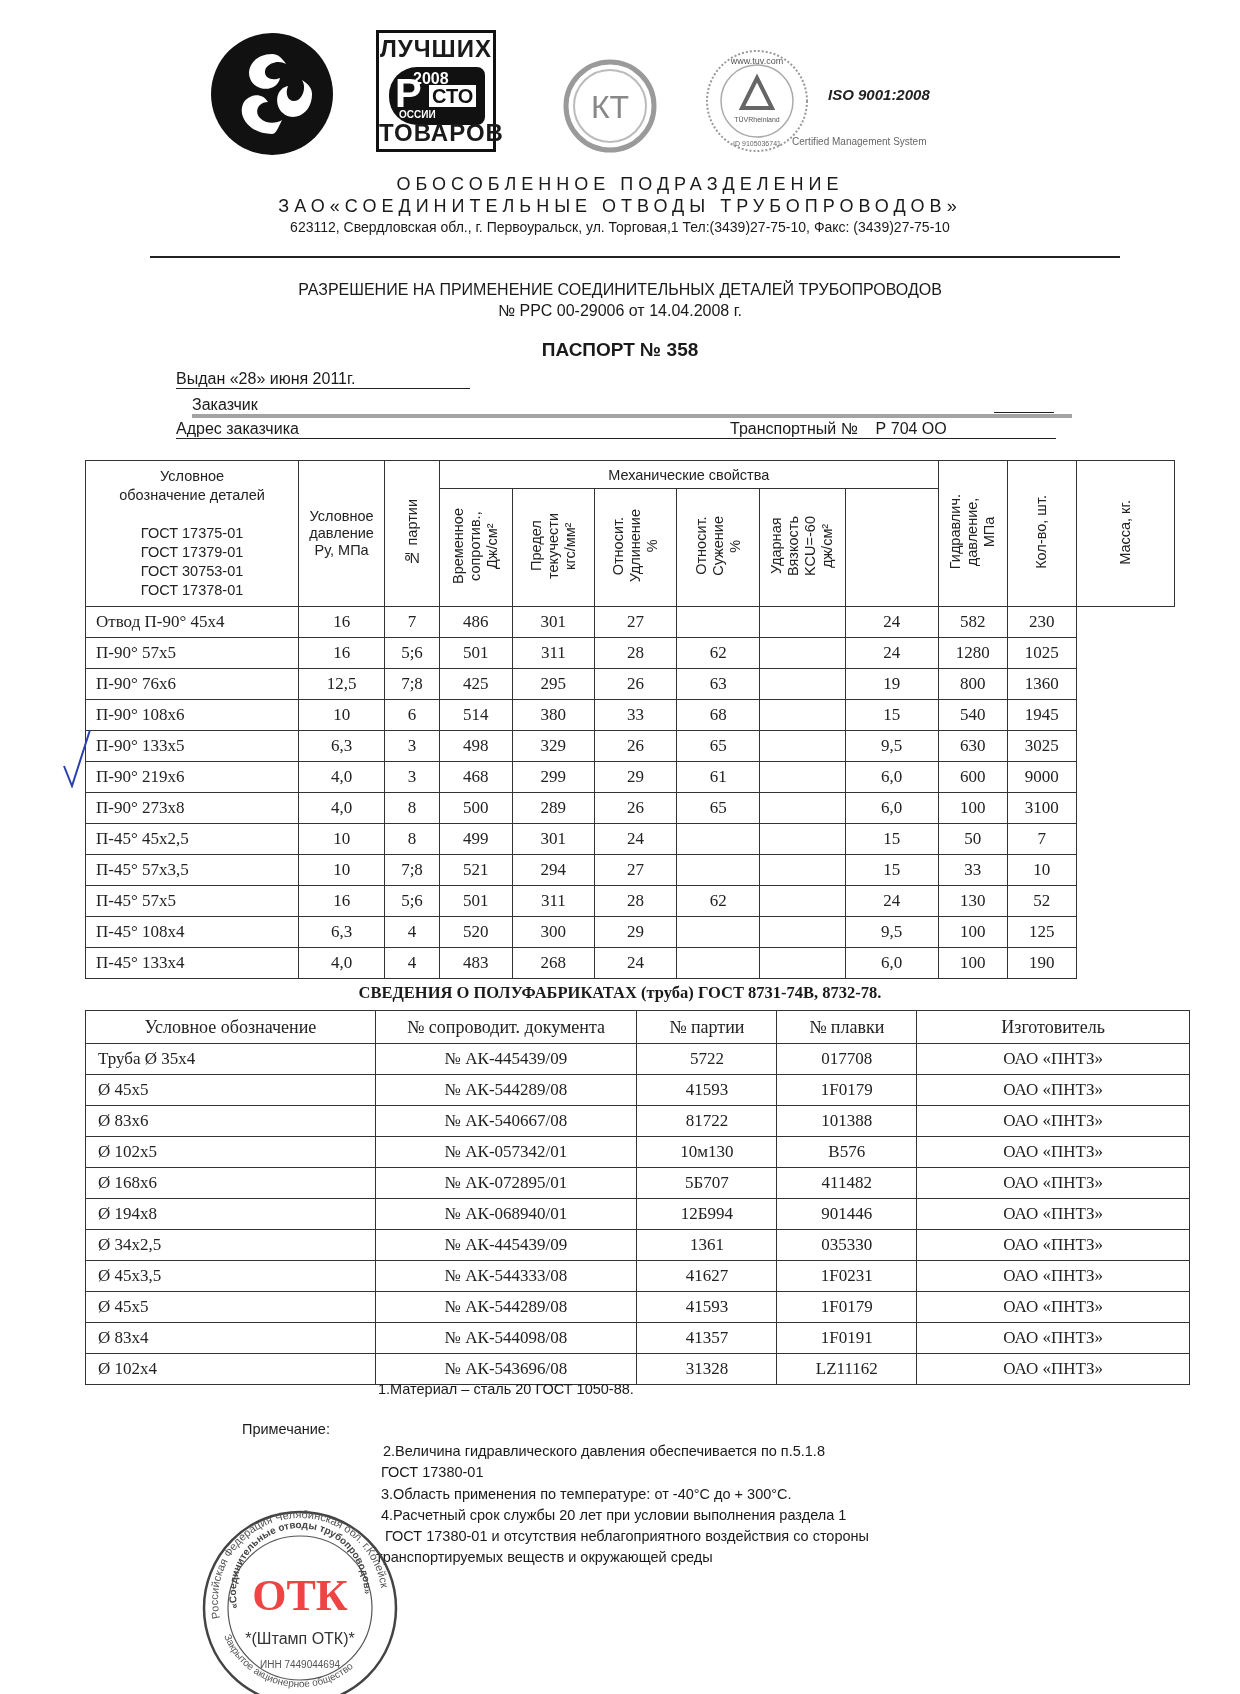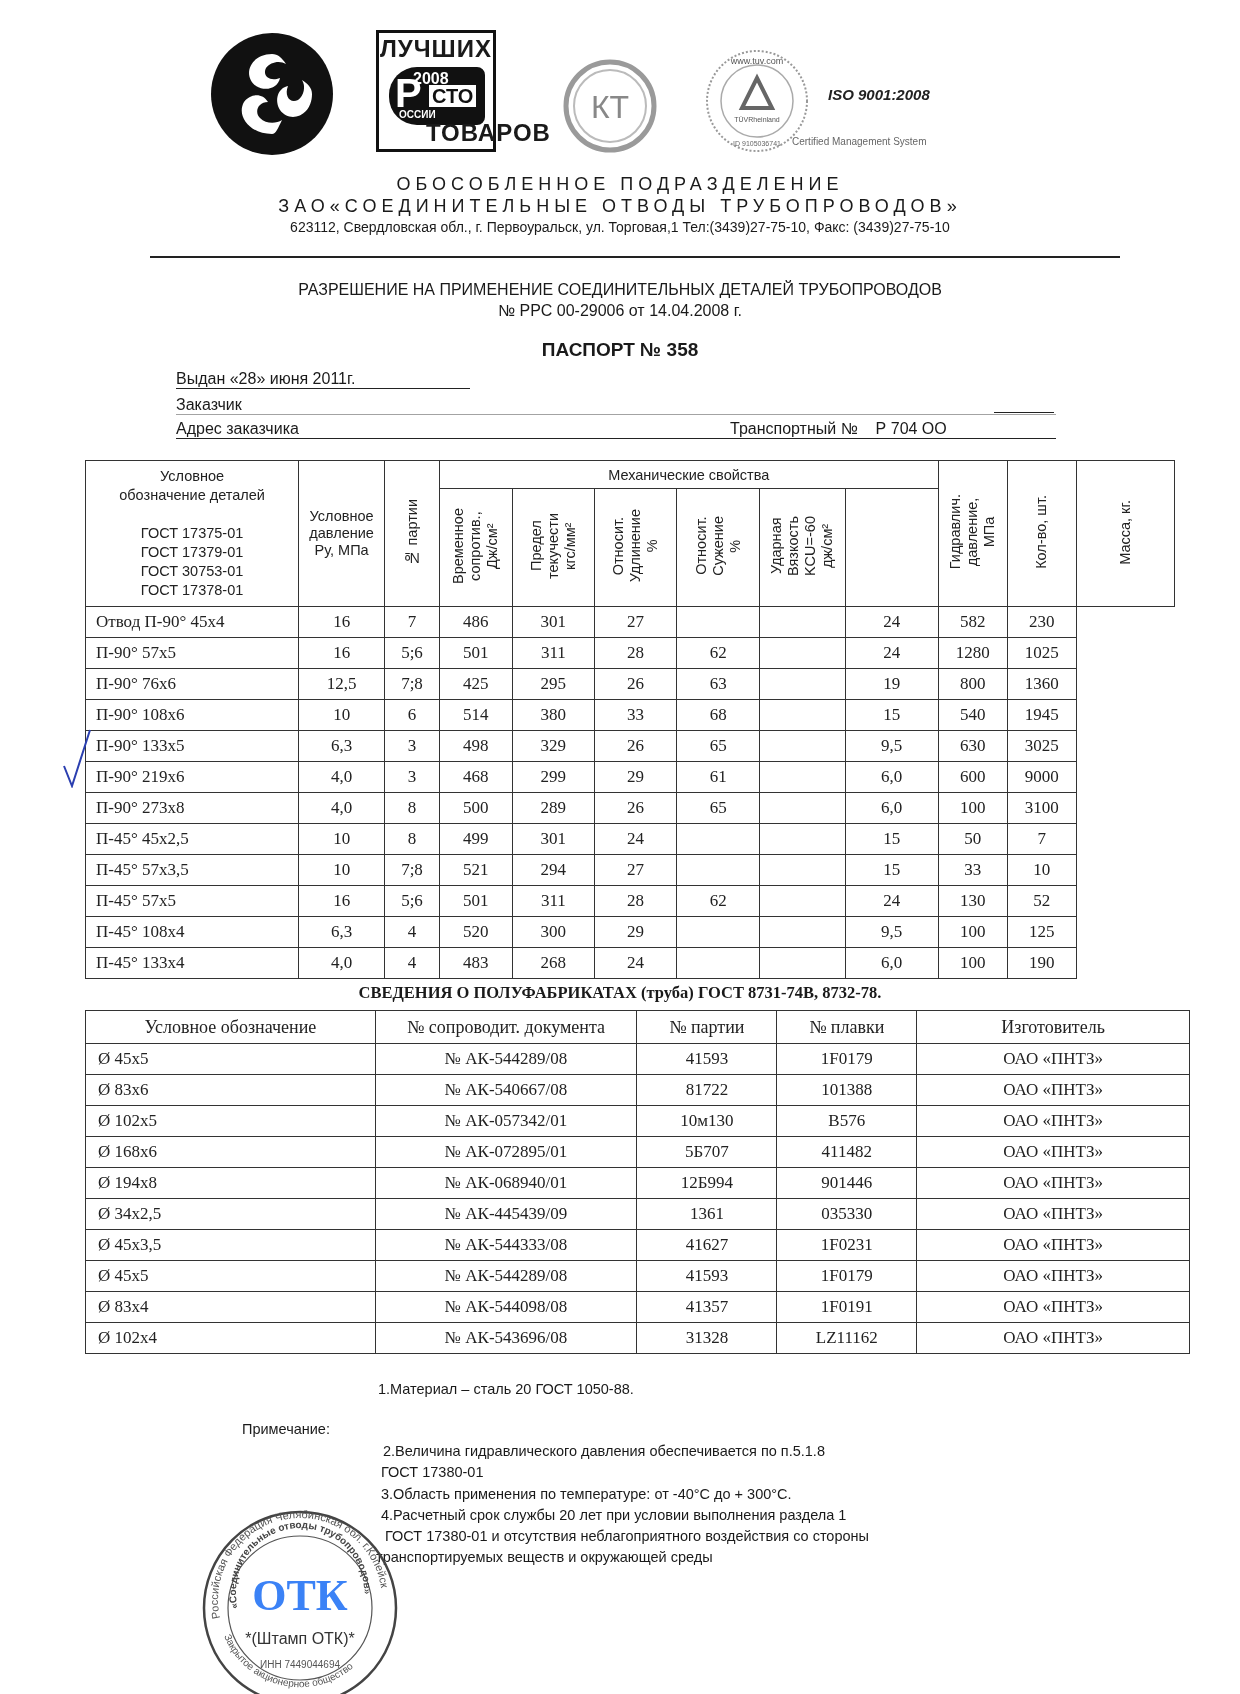--- a/index.html
+++ b/index.html
@@ -5,21 +5,21 @@
   html, body { margin: 0; padding: 0; background: #ffffff; }
   body { width: 1240px; height: 1694px; position: relative; overflow: hidden; color: #1a1a1a; }
   .sans { font-family: "Liberation Sans", "DejaVu Sans", sans-serif; }
   .serif { font-family: Liberation Serif, serif; }
 
   
   .logo-row { position: absolute; top: 28px; left: 210px; width: 760px; height: 130px; }
   .logo1 { position: absolute; left: 0; top: 4px; width: 124px; height: 124px; }
   .logo2 { position: absolute; left: 166px; top: 2px; width: 120px; height: 122px; border: 3px solid #111; box-sizing: border-box; background:#fff; }
   .logo2 .top { position:absolute; top:2px; left:0; right:0; text-align:center; font-size:24px; letter-spacing:1px; font-weight:bold; }
-  .logo2 .bot { position:absolute; bottom:2px; left:0; right:0; text-align:center; font-size:24px; letter-spacing:1px; font-weight:bold;margin-left:47px; }
+  .logo2 .bot { position:absolute; bottom:2px; left:0; right:0; text-align:center; font-size:24px; letter-spacing:1px; font-weight:bold; }
   .logo2 .mid { position:absolute; top:34px; left:10px; width:96px; height:58px; background:#111; border-radius:28px 8px 8px 28px; color:#fff; }
   .logo2 .mid .yr { position:absolute; top:3px; left:24px; font-size:16px; font-weight:bold; }
   .logo2 .mid .r { position:absolute; top:6px; left:6px; font-size:40px; font-weight:bold; line-height:40px; }
   .logo2 .mid .cto { position:absolute; top:18px; left:40px; background:#fff; color:#111; font-size:20px; font-weight:bold; padding:0 3px; line-height:22px; }
   .logo2 .mid .ross { position:absolute; top:42px; left:10px; font-size:10px; font-weight:bold; }
   .logo3 { position: absolute; left: 352px; top: 30px; width: 96px; height: 96px; }
   .logo4 { position: absolute; left: 494px; top: 20px; width: 106px; height: 106px; }
   .iso { position: absolute; left: 618px; top: 58px; font-size: 15px; font-weight: bold; font-style: italic; color: #222; }
   .cms { position: absolute; left: 582px; top: 108px; font-size: 10px; color: #666; }
 
@@ -28,21 +28,21 @@
   .company2 { position: absolute; top: 196px; left: 0; width: 1240px; text-align: center; font-size: 18px; letter-spacing: 5px; }
   .company3 { position: absolute; top: 219px; left: 0; width: 1240px; text-align: center; font-size: 14px; }
   .rule { position: absolute; top: 256px; left: 150px; width: 970px; height: 2px; background: #222; }
 
   .perm1 { position: absolute; top: 281px; left: 0; width: 1240px; text-align: center; font-size: 16px; }
   .perm2 { position: absolute; top: 302px; left: 0; width: 1240px; text-align: center; font-size: 16px; }
   .passport { position: absolute; top: 339px; left: 0; width: 1240px; text-align: center; font-size: 19px; font-weight: bold; }
 
   .field { position: absolute; font-size: 16px; }
   .issued { top: 370px; left: 176px; width: 294px; border-bottom: 1px solid #222; }
-  .customer { top: 396px; left: 176px; width: 880px; border-bottom: 1px solid #a3a3a3; }
+  .customer { top: 396px; left: 192px; width: 880px; border-bottom: 4px solid #a3a3a3; }
   .customer-line-right { position:absolute; top: 412px; left: 994px; width: 60px; height:1px; background:#222; }
   .address { top: 420px; left: 176px; width: 880px; border-bottom: 1px solid #222; }
   .transport { position: absolute; top: 420px; left: 730px; font-size: 16px; }
 
   
   table { border-collapse: collapse; position: absolute; }
   .t1 { top: 460px; left: 85px; width: 1090px; }
   .t1 td, .t1 th { border: 1.3px solid #333; padding: 0; text-align: center; }
   .t1 th { font-family: "Liberation Sans", "DejaVu Sans", sans-serif; font-weight: normal; font-size: 14.5px; color:#222; }
   .t1 td { font-family: "Liberation Serif", "DejaVu Serif", serif; font-size: 17px; height: 30px; color:#222; }
@@ -64,21 +64,21 @@
   .n2 { top: 1443px; left: 383px; }
   .n2b { top: 1464px; left: 381px; }
   .n3 { top: 1486px; left: 381px; }
   .n4 { top: 1507px; left: 381px; }
   .n4b { top: 1528px; left: 385px; }
   .n4c { top: 1549px; left: 376px; }
 
   .checkmark { position: absolute; left: 62px; top: 728px; width: 30px; height: 60px; }
 
   .stamp { position: absolute; left: 196px; top: 1508px; width: 208px; height: 190px; }
-  .stamp .otk { position:absolute; top: 62px; left: 0; width: 208px; text-align:center; font-size: 44px; font-weight: bold; color: #3b82f6; }
+  .stamp .otk { position:absolute; top: 62px; left: 0; width: 208px; text-align:center; font-size: 44px; font-weight: bold; color: #ef4444; }
   .stamp .sht { position:absolute; top: 122px; left: 0; width: 208px; text-align:center; font-size: 16px; color: #333; }
 </style>
 </head>
 <body>
 
 <div class="logo-row">
   <svg class="logo1" viewBox="0 0 124 124">
     <circle cx="62" cy="62" r="61" fill="#111"></circle>
     <path d="M62 22 C40 22 32 44 46 54 C56 60 68 56 70 46 C60 50 52 44 56 36 C60 30 70 28 76 32 C72 26 68 22 62 22Z" fill="#fff"></path>
     <path d="M102 62 C102 84 80 92 70 78 C64 68 68 56 78 54 C74 64 80 72 88 68 C94 64 96 54 92 48 C98 52 102 56 102 62Z" fill="#fff"></path>
@@ -356,20 +356,27 @@
     <tr>
       <th>Условное обозначение</th>
       <th>№ сопроводит. документа</th>
       <th>№ партии</th>
       <th>№ плавки</th>
       <th>Изготовитель</th>
     </tr>
   </thead>
   <tbody id="t2-body">
       <tr>
+        <td class="name">Труба Ø 35х4</td>
+        <td>№ АК-445439/09</td>
+        <td>5722</td>
+        <td>017708</td>
+        <td>ОАО «ПНТЗ»</td>
+      </tr>
+      <tr>
         <td class="name">Ø 45х5</td>
         <td>№ АК-544289/08</td>
         <td>41593</td>
         <td>1F0179</td>
         <td>ОАО «ПНТЗ»</td>
       </tr>
       <tr>
         <td class="name">Ø 83х6</td>
         <td>№ АК-540667/08</td>
         <td>81722</td>

